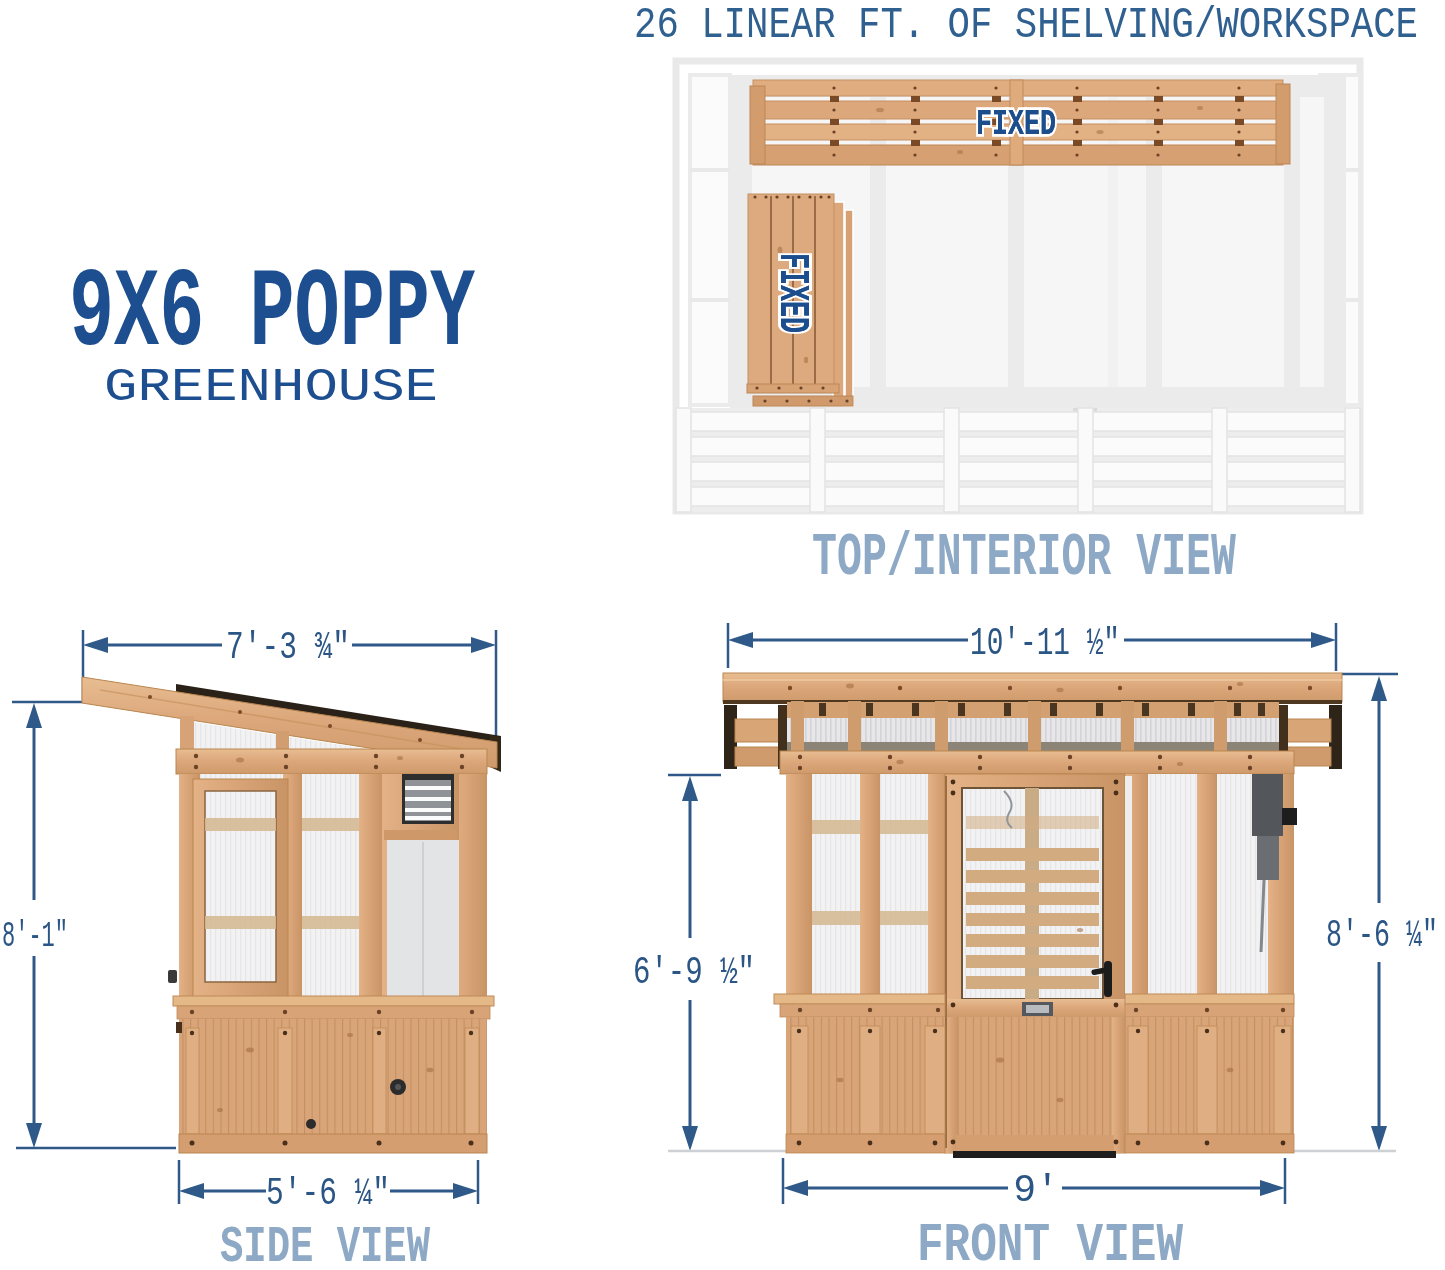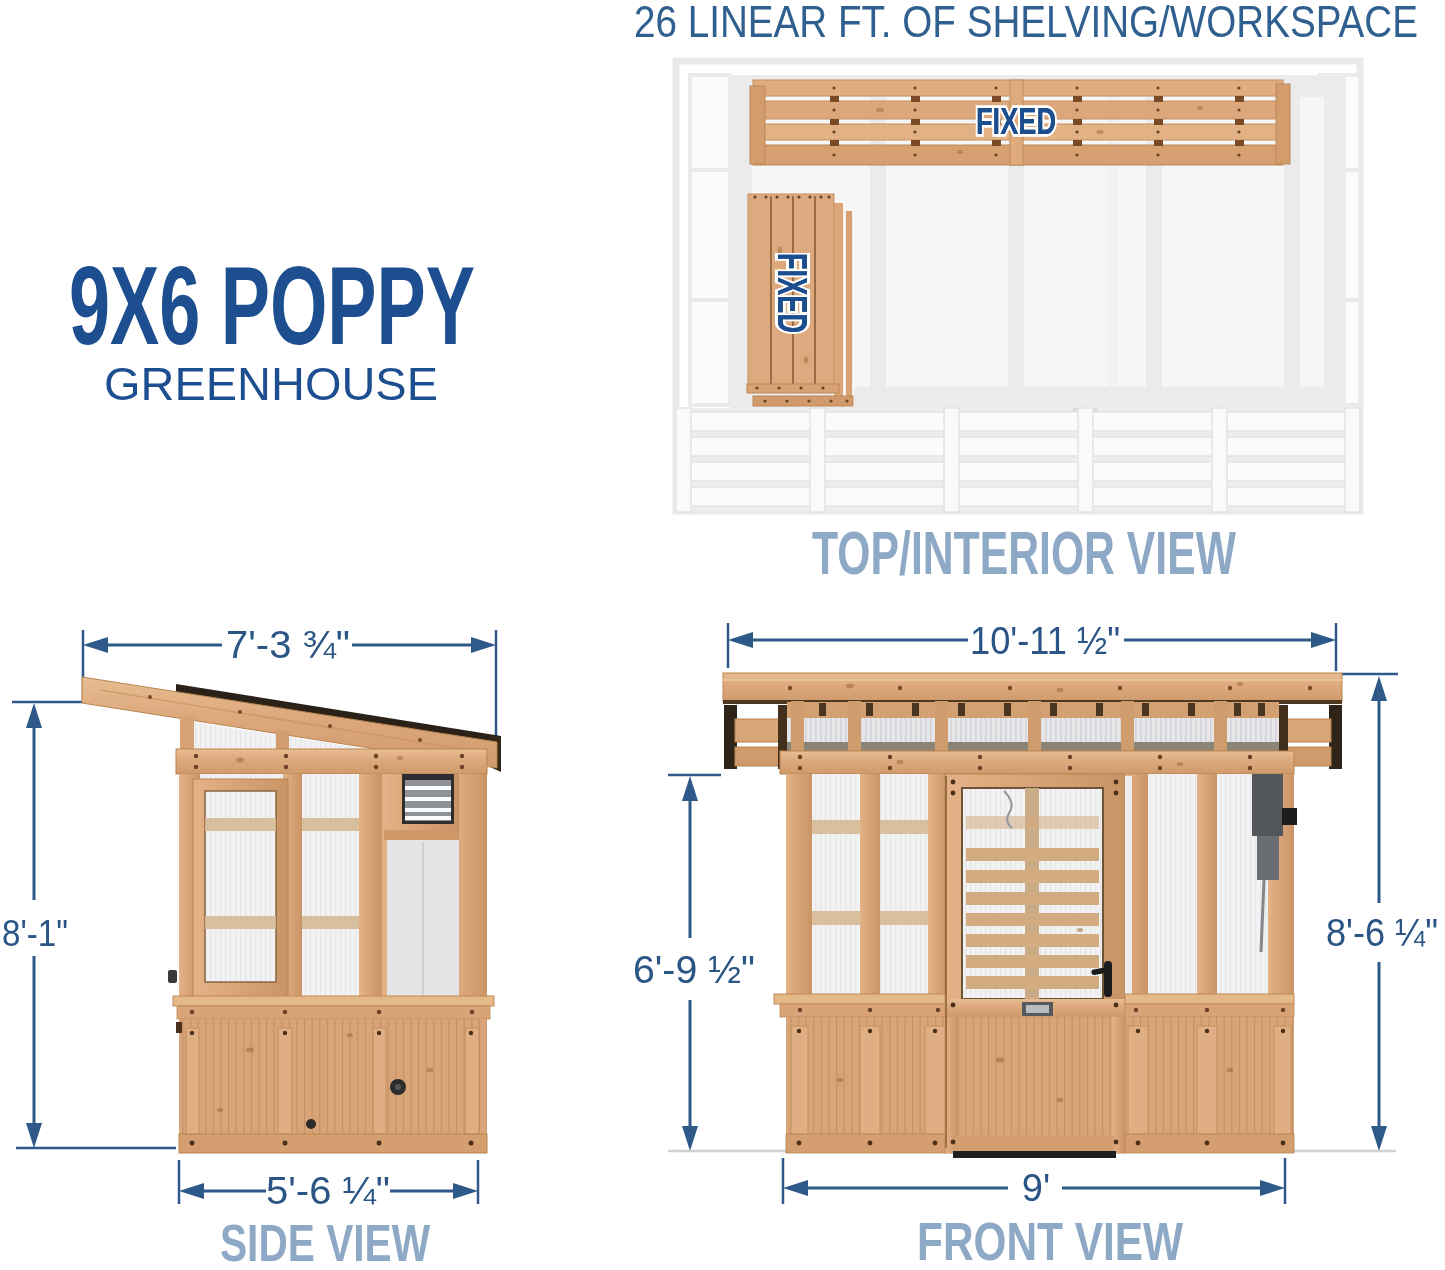--- a/index.html
+++ b/index.html
@@ -1,16 +1,16 @@
 <!DOCTYPE html>
 <html><head>
 <meta charset="utf-8">
 <style>
 html,body{margin:0;padding:0;background:#ffffff;}
-#page{position:relative;width:1445px;height:1270px;overflow:hidden;font-family:Liberation Sans, sans-serif;}
+#page{position:relative;width:1445px;height:1270px;overflow:hidden;font-family:Liberation Mono, monospace;}
 </style>
 </head>
 <body>
 <div id="page">
 <svg width="1445" height="1270" viewBox="0 0 1445 1270">
 <defs>
 <linearGradient id="woodH" x1="0" y1="0" x2="0" y2="1">
 <stop offset="0" stop-color="#e8bd92"></stop>
           <stop offset="0.45" stop-color="#dca87c"></stop>
           <stop offset="1" stop-color="#cf9a6b"></stop>

